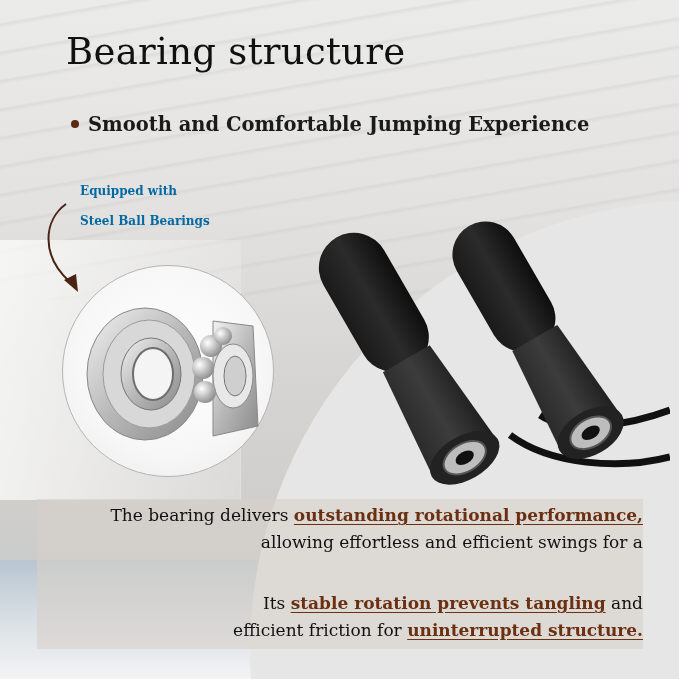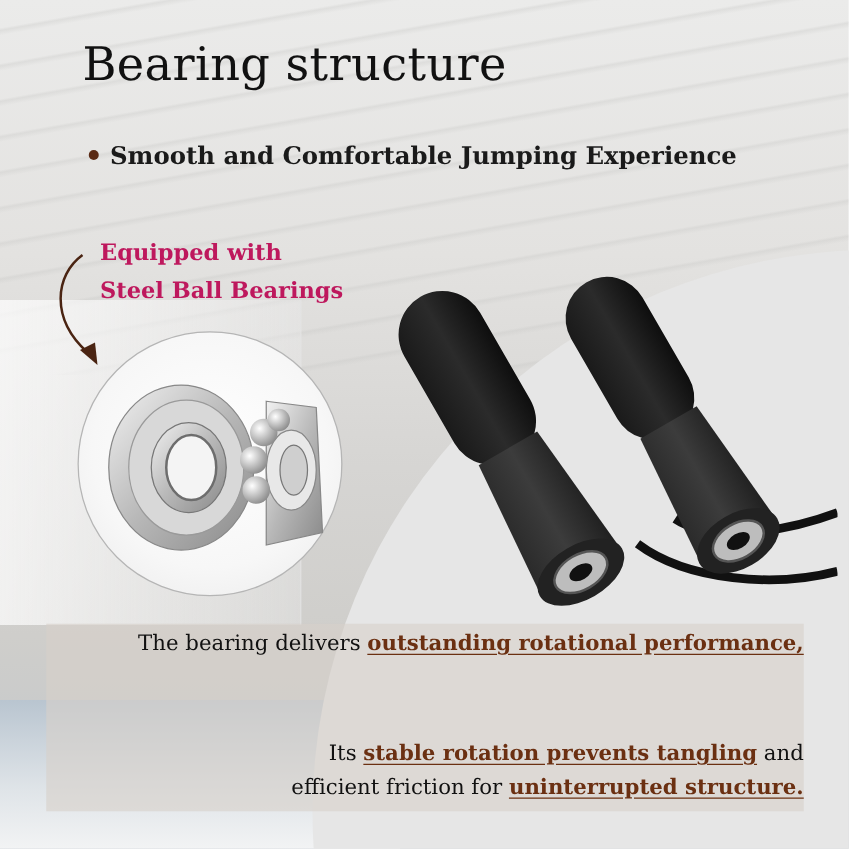--- a/index.html
+++ b/index.html
@@ -16,21 +16,21 @@
         background: linear-gradient(180deg, #b9c5d0 0%, #dfe4e8 60%, #f2f3f4 100%); }
   .arc-panel { position: absolute; left: 250px; top: 200px; width: 900px; height: 900px;
         border-radius: 50%; background: #e6e6e6; }
 
   .title { position: absolute; left: 66px; top: 30px; margin: 0; font-size: 37px; font-weight: normal;
            color: #111; letter-spacing: 0.3px; font-family: "DejaVu Serif", serif; }
   .bullets { position: absolute; left: 58px; top: 92px; margin: 13px; padding: 0; list-style: none; }
   .bullets li { display: flex; align-items: center; height: 38px; font-size: 19.5px; font-weight: bold; color: #1a1a1a; }
   .dot { width: 8px; height: 8px; border-radius: 50%; background: #5a2a14; margin-right: 9px; }
 
-  .callout { position: absolute; left: 80px; top: 176px; font-size: 18px; font-weight: bold; color: #be185d; line-height: 30px; margin-top: 12px; }
+  .callout { position: absolute; left: 80px; top: 176px; font-size: 12px; font-weight: bold; color: #0369a1; line-height: 30px; }
   .arrow { position: absolute; left: 34px; top: 200px; }
 
   .bearing-circle { position: absolute; left: 62px; top: 265px; width: 210px; height: 210px; border-radius: 50%;
         background: radial-gradient(circle at 50% 45%, #ffffff 0%, #f7f7f7 60%, #e9e9e9 100%);
         border: 1.5px solid #b5b5b5; }
 
   .product { position: absolute; left: 270px; top: 195px; }
 
   .textbox { position: absolute; left: 37px; top: 499px; width: 606px; height: 150px;
         background: rgba(215,208,202,0.62); }
@@ -123,19 +123,19 @@
     <ellipse cx="131" cy="275" rx="38" ry="22" fill="#222"></ellipse>
     <ellipse cx="131" cy="275" rx="23" ry="14" fill="#bdbdbd" stroke="#555" stroke-width="2"></ellipse>
     <ellipse cx="131" cy="275" rx="10" ry="6" fill="#111"></ellipse>
   </g>
 </svg>
 
 <div class="textbox"></div>
 
 <p class="para" style="top:502px;">
   <span>The bearing delivers </span><span class="hl">outstanding rotational performance,</span><br>
-  <br>
+  <span>allowing effortless and efficient swings for a</span><br>
 </p>
 
 <p class="para" style="top:590px;">
   <span>Its </span><span class="hl">stable rotation prevents tangling</span><span> and</span><br>
   <span>efficient friction for </span><span class="hl">uninterrupted structure.</span>
 </p>
 
 </body></html>

